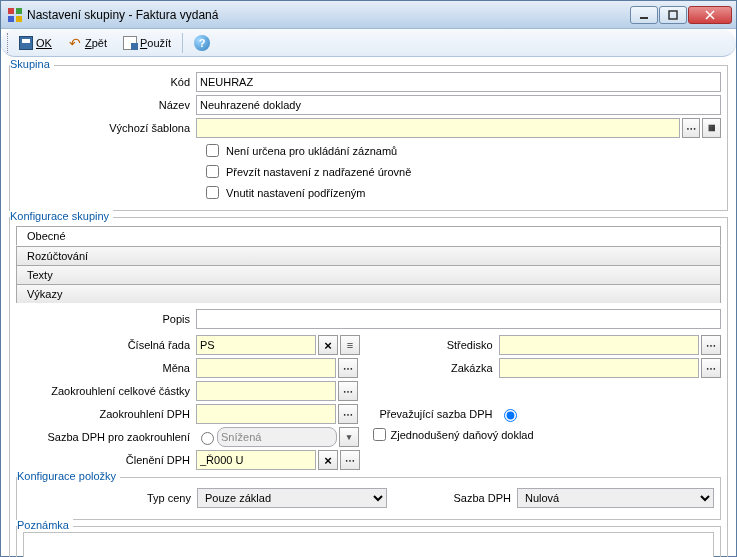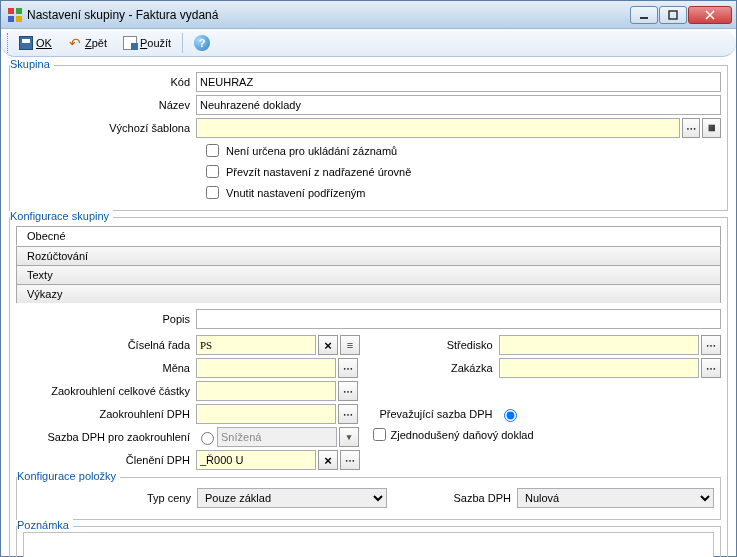--- a/index.html
+++ b/index.html
@@ -33,21 +33,21 @@
   .btn-sm.list::after { content: "≡"; font-size: 11px; }
   .btn-sm.grid { font-size: 8px; line-height: 8px; }
   .btn-sm.dd::after { content: "▾"; font-size: 9px; color: #555; }
   .chk-row { margin-left: 186px; display: flex; align-items: center; gap: 4px; margin-top: 2px; }
   .tabs { display: flex; border-bottom: 1px solid #a8a8a8; margin-bottom: 6px; flex-direction: column; }
   .tab { padding: 3px 10px; border: 1px solid #a8a8a8; border-bottom: none; background: linear-gradient(to bottom,#f8f8f8,#e8e8e8); margin-right: 0px; cursor: pointer; position: relative; top: 1px; }
   .tab.active { background: #fff; border-bottom: 1px solid #fff; }
   .twocol { display: flex; }
   .col { flex: 1; }
   .notebox { border: 1px solid #c0c0c0; height: 60px; margin-top: 2px; background: #fff; }
-  .disabled { color: #888; background: #f0f0f0 !important; }
+  .disabled { color: #888; background: #f0f0f0 !important; border-radius: 8px; }
   .helpicon { width: 16px; height: 16px; border-radius: 50%; background: radial-gradient(circle at 30% 30%, #a0d8ff, #3080c0); color: #fff; display: inline-flex; align-items: center; justify-content: center; font-weight: bold; font-size: 11px; }
   .saveicon { width:14px; height:14px; background:#3a6ea5; border:1px solid #254a70; position:relative; }
   .saveicon::after { content:""; position:absolute; top:2px; left:2px; right:2px; height:4px; background:#fff; }
   .undoicon { width:14px; height:14px; display:inline-flex; align-items:center; justify-content:center; color:#c06000; font-size:14px; }
   .applyicon { width:14px; height:14px; background:#fff; border:1px solid #888; position:relative; }
   .applyicon::after { content:""; position:absolute; bottom:-1px; right:-2px; width:7px; height:7px; background:#3a6ea5; }
 </style>
 </head>
 <body>
 
@@ -153,21 +153,21 @@
         <div class="field">
             <input type="text" class="wide" value="" style="">
           </div>
       </div>
 
       <div class="twocol">
         <div class="col">
           <div class="row">
             <div class="lbl">Číselná řada</div>
             <div class="field">
-              <input type="text" class="yellow" style="width: 120px; font-family: Liberation Serif, serif;" value="PS">
+              <input type="text" class="yellow" style="width: 120px;" value="PS">
               <div class="btn-sm x"></div>
               <div class="btn-sm list"></div>
             </div>
           </div>
           <div class="row">
             <div class="lbl">Měna</div>
             <div class="field">
               <input type="text" class="yellow" style="width: 140px;" value="">
               <div class="btn-sm dots"></div>
             </div>

